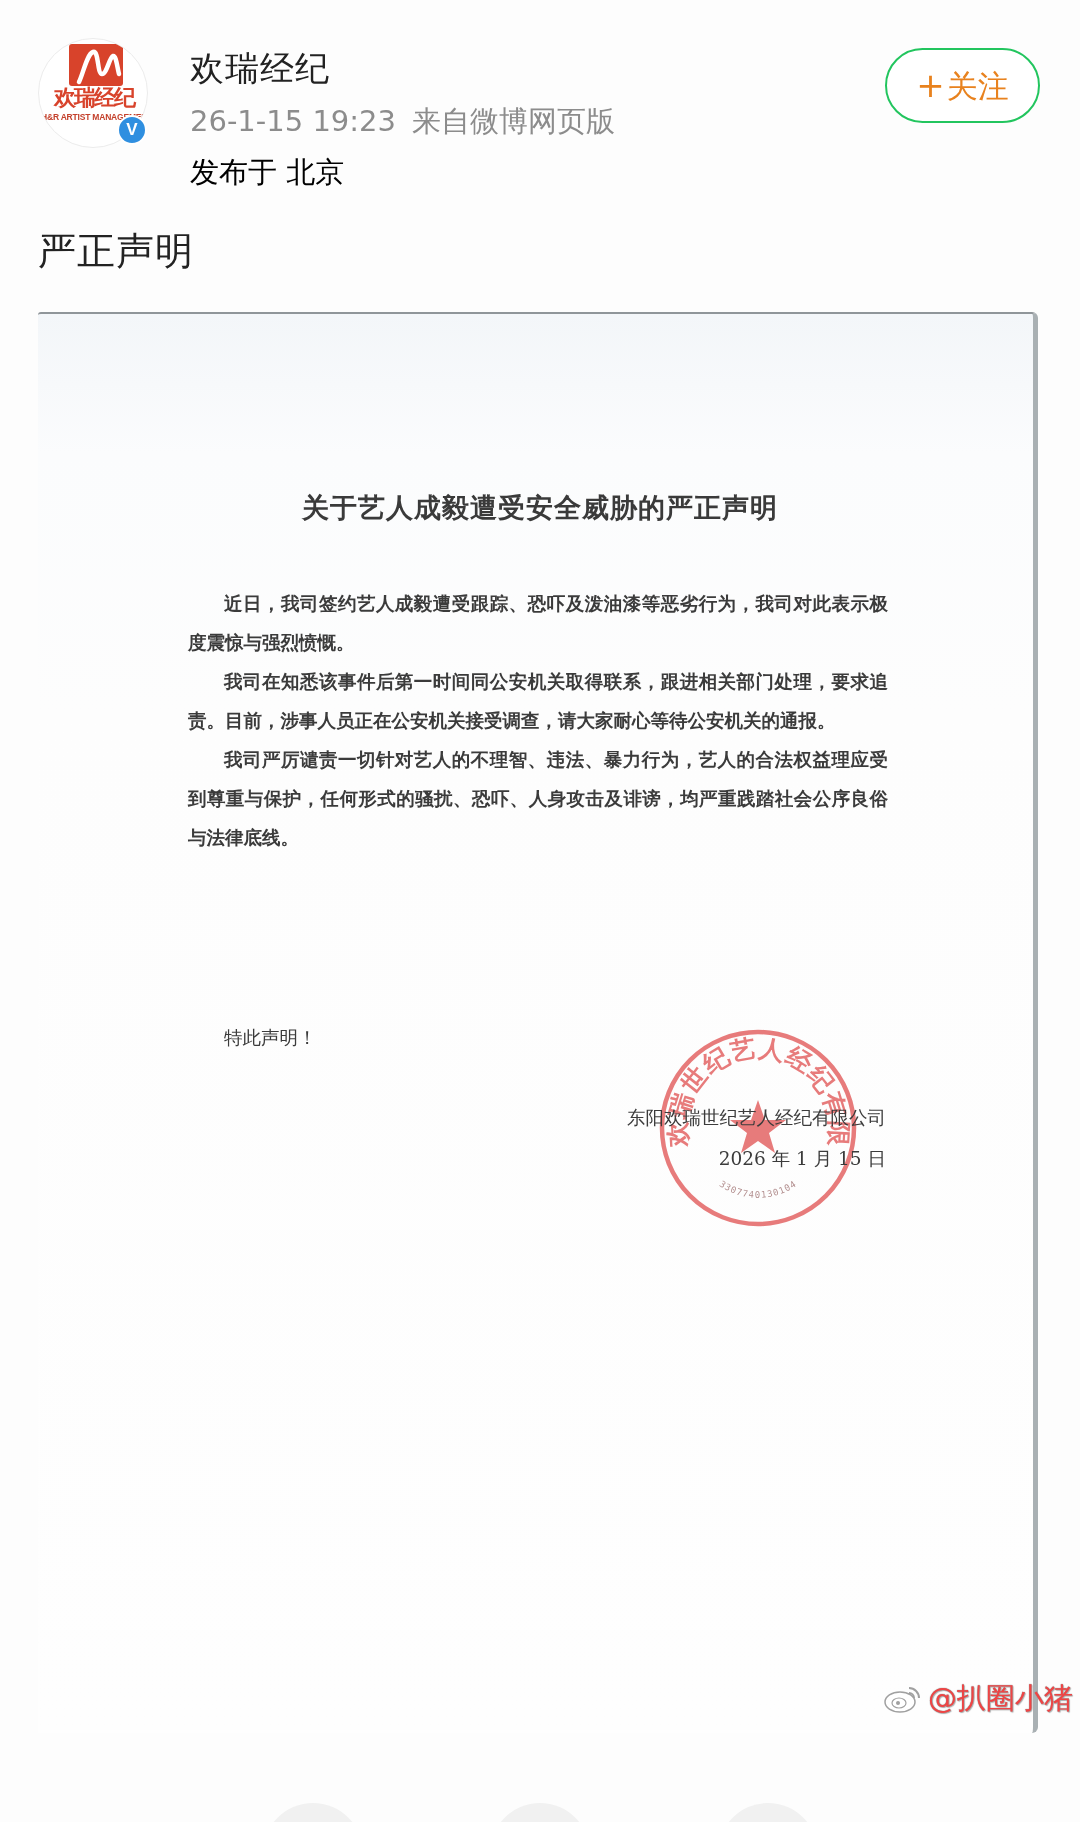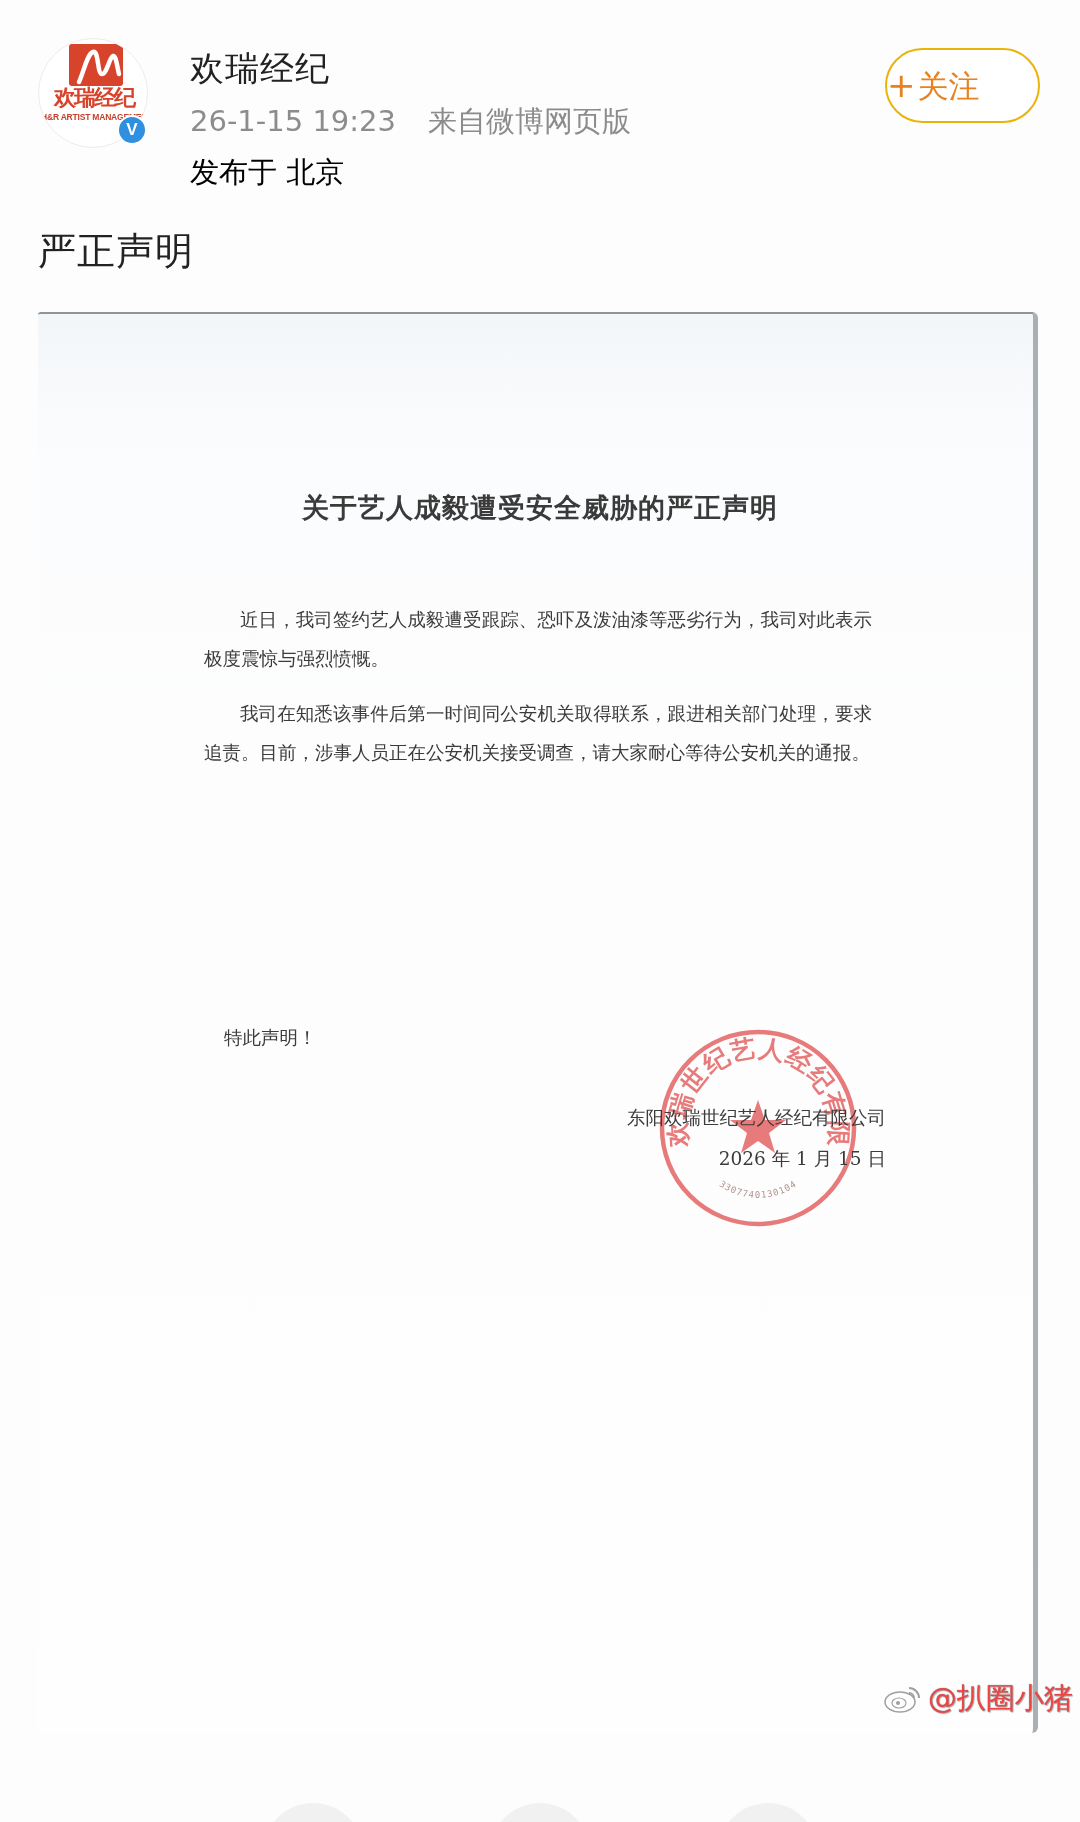--- a/index.html
+++ b/index.html
@@ -35,28 +35,28 @@
     background: #2f8fe0; border: 2px solid #fff; box-sizing: border-box;
     color: #fff; font-family: "Liberation Sans", sans-serif; font-weight: bold;
     font-size: 17px; line-height: 26px; text-align: center;
   }
   .username {
     left: 190px; top: 46px; font-size: 34px; color: #222; line-height: 44px; letter-spacing: 1px;
   }
   .meta {
     left: 190px; top: 102px; font-size: 29px; color: #8c8c8c; line-height: 38px; white-space: nowrap;
   }
-  .meta .src { margin-left: 32px; }
+  .meta .src { margin-left: 16px; }
   .location {
     left: 190px; top: 153px; font-size: 29px; color: #000000; line-height: 38px; white-space: nowrap;
   }
   .follow-btn {
     left: 885px; top: 48px; width: 155px; height: 75px; box-sizing: border-box;
-    border: 2px solid #eab308; border-radius: 38px; background: #fff;
-    color: #e8821e; font-size: 31px; line-height: 71px; cursor: pointer;
+    border: 2px solid #22c55e; border-radius: 38px; background: #fff;
+    color: #e8821e; font-size: 31px; line-height: 71px; text-align: center; cursor: pointer;
   }
   .follow-btn .plus { font-size: 34px; margin-right: 2px; }
   .post-text {
     left: 38px; top: 226px; font-size: 38px; color: #222; line-height: 50px; letter-spacing: 1px;
   }
 
   
   .paper {
     left: 38px; top: 312px; width: 1000px; height: 1421px;
     background: linear-gradient(180deg, #f3f6f9 0px, #fbfcfd 140px, #fdfdfd 400px, #fefefe 100%);
@@ -68,21 +68,21 @@
   .doc-title {
     left: 0; width: 1080px; top: 490px; text-align: center;
     font-family: "DejaVu Sans", sans-serif; font-weight: bold;
     font-size: 27px; color: #3a3a3a; letter-spacing: 1px; line-height: 36px;
   }
   .doc-body {
     left: 188px; top: 584px; width: 700px;
     font-family: "DejaVu Serif", "Liberation Serif", serif;
     font-size: 18.5px; color: #3b3b3b; line-height: 39px; text-align: justify;
   }
-  .doc-body p { margin: 16px; text-indent: 36px; }
+  .doc-body p { margin: 0; text-indent: 36px; font-weight: bold; }
   .closing {
     left: 224px; top: 1018px; font-family: "DejaVu Serif", serif;
     font-size: 18.5px; color: #3b3b3b; line-height: 39px;
   }
   .signature {
     left: 560px; top: 1097px; width: 326px; text-align: right;
     font-family: "DejaVu Serif", serif; font-size: 18.5px; color: #3b3b3b; line-height: 41px;
   }
   .stamp { left: 658px; top: 1028px; width: 200px; height: 200px; opacity: 0.75; }
 
@@ -124,20 +124,21 @@
 
 <div class="abs post-text">严正声明</div>
 
 <div class="abs paper"></div>
 
 <div class="abs doc-title">关于艺人成毅遭受安全威胁的严正声明</div>
 
 <div class="abs doc-body">
   <p>近日，我司签约艺人成毅遭受跟踪、恐吓及泼油漆等恶劣行为，我司对此表示极度震惊与强烈愤慨。</p>
   <p>我司在知悉该事件后第一时间同公安机关取得联系，跟进相关部门处理，要求追责。目前，涉事人员正在公安机关接受调查，请大家耐心等待公安机关的通报。</p>
+  <p>我司严厉谴责一切针对艺人的不理智、违法、暴力行为，艺人的合法权益理应受到尊重与保护，任何形式的骚扰、恐吓、人身攻击及诽谤，均严重践踏社会公序良俗与法律底线。</p>
 </div>
 
 <div class="abs closing">特此声明！</div>
 
 <svg class="abs stamp" viewBox="0 0 200 200">
   <defs>
     <path id="arcTop" d="M 30 118 A 72 72 0 1 1 170 118"></path>
     <path id="arcBot" d="M 52 150 A 68 68 0 0 0 148 150"></path>
   </defs>
   <circle cx="100" cy="100" r="96" fill="none" stroke="#e05050" stroke-width="4.5"></circle>

